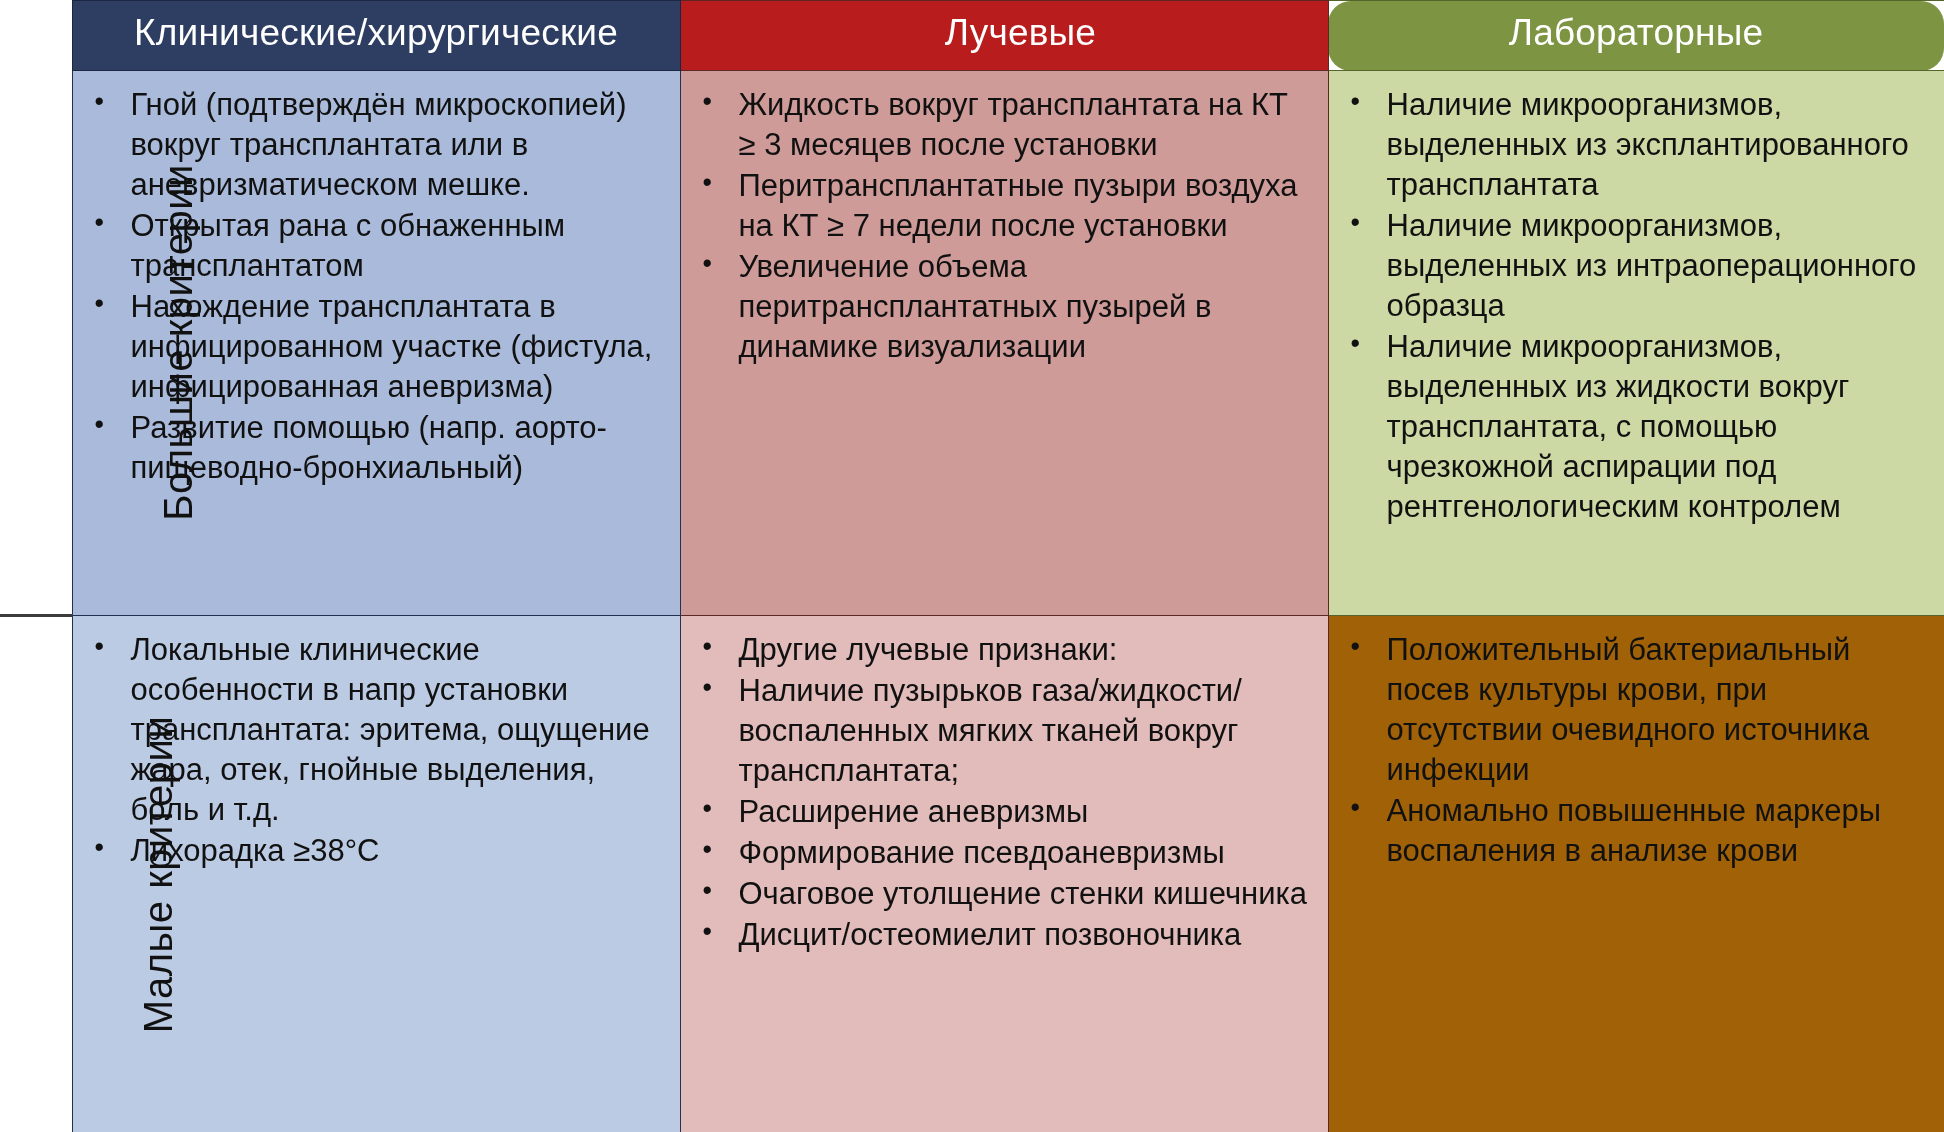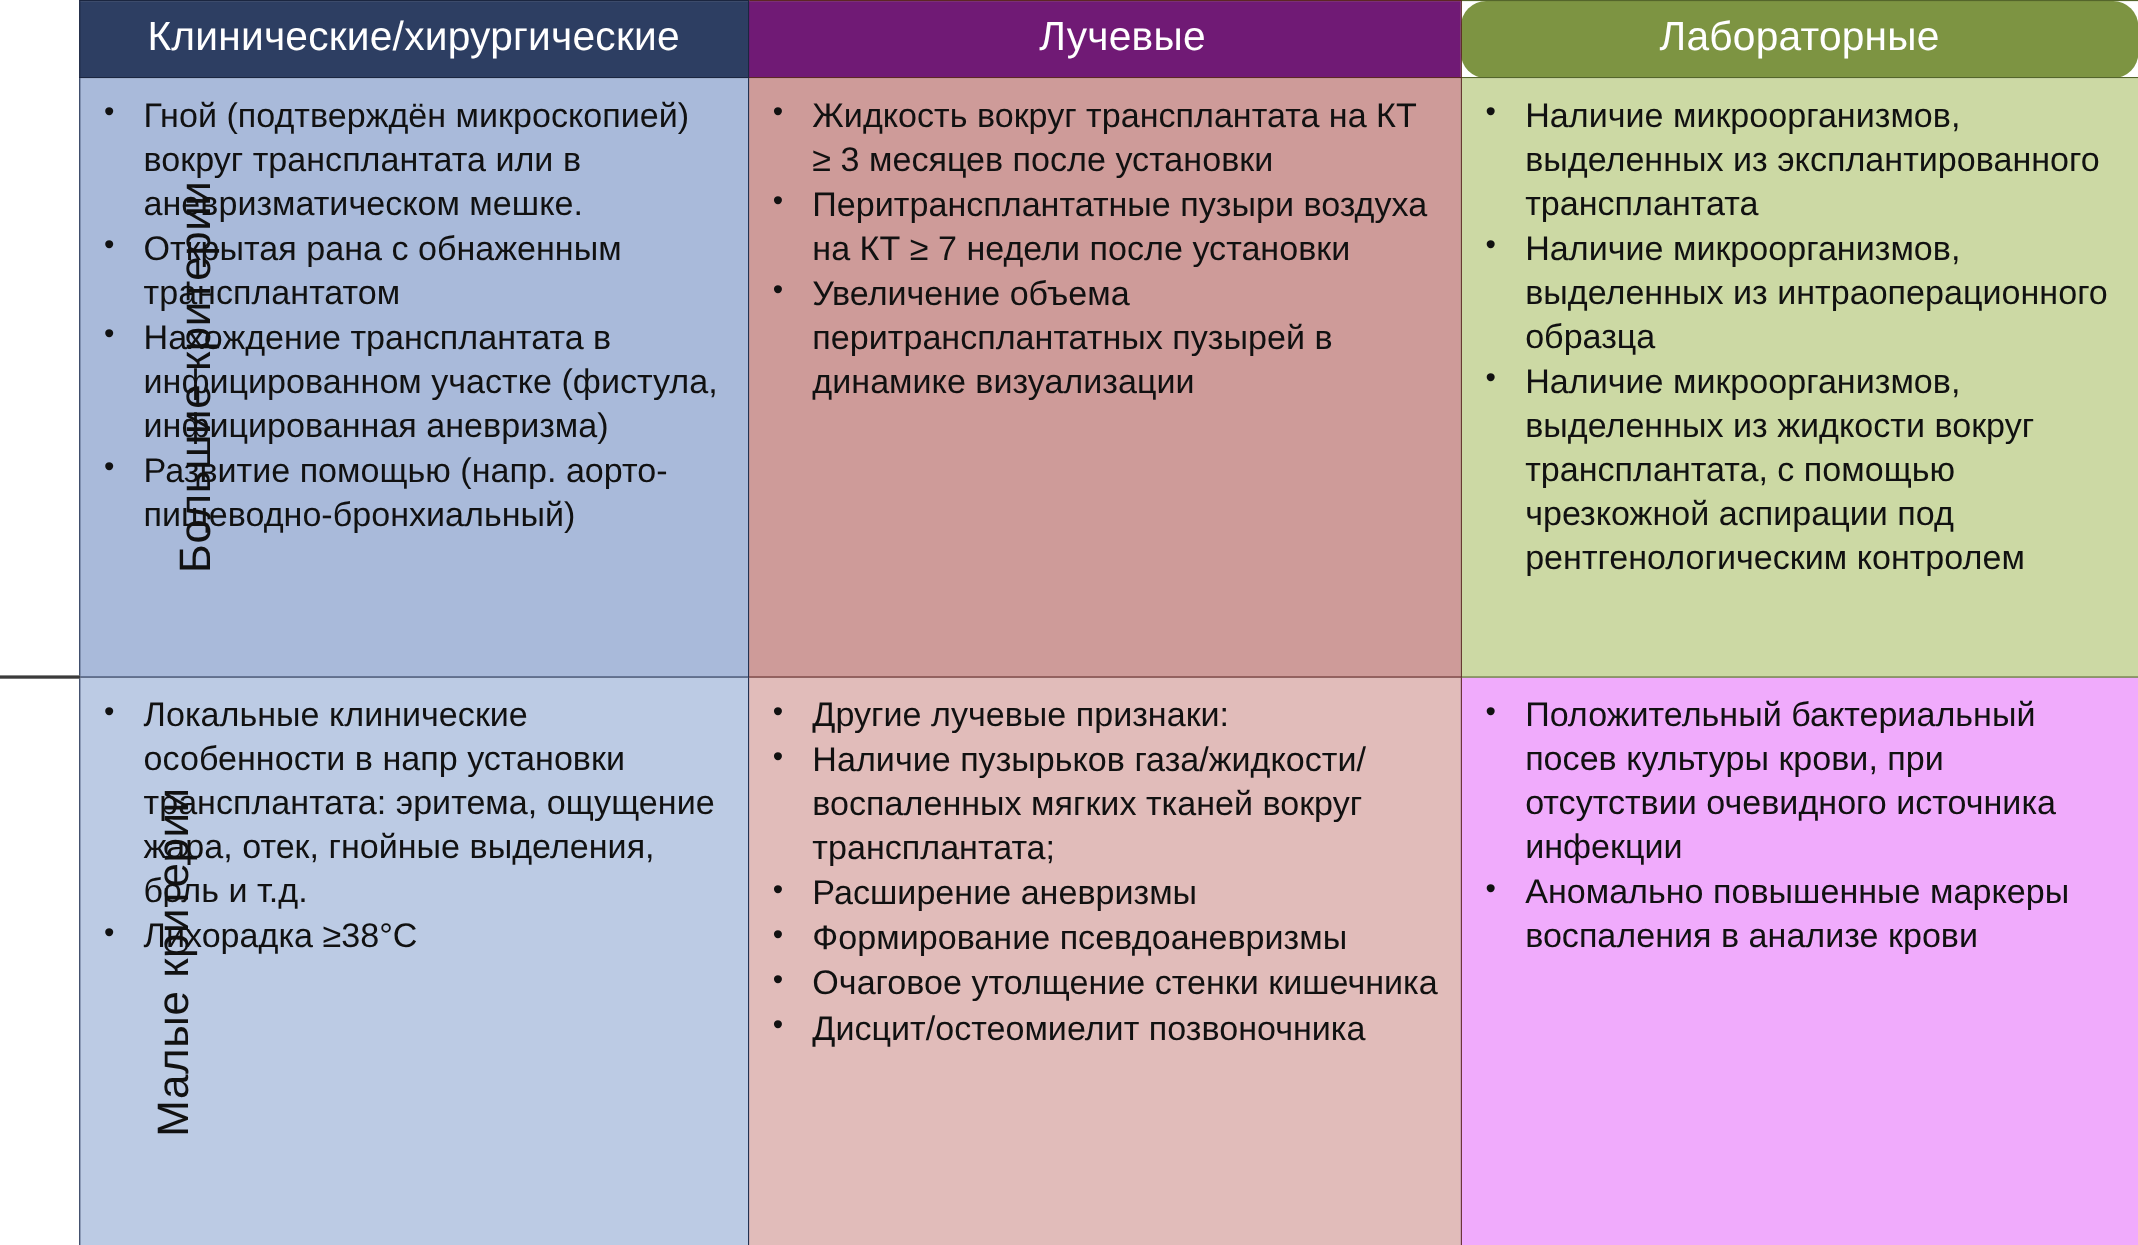--- a/index.html
+++ b/index.html
@@ -47,21 +47,21 @@
     font-weight: normal;
     font-size: 37px;
     text-align: center;
     vertical-align: middle;
     padding: 2px 6px 8px 6px;
     border: 1px solid #2c2c2c;
     box-sizing: border-box;
     letter-spacing: 0.2px;
   }
   th.col-header.clinical { background: #2d3e62; border-color: #1b2640; }
-  th.col-header.radiologic { background: #701a75; border-color: #5d2725; padding-left: 39px; }
+  th.col-header.radiologic { background: #b91c1c; border-color: #5d2725; padding-left: 39px; }
   th.col-header.laboratory { background: #7d9442; border-color: #54652b; border-radius: 23px; }
 
   
   tr.major-row { height: 545px; }
   tr.minor-row { height: 517px; }
 
   td.row-label {
     background: #ffffff;
     border: none;
     border-top: 3px solid #3b3b3b;
@@ -86,21 +86,21 @@
     padding: 14px 14px 14px 6px;
     border: 1px solid #2c2c2c;
     box-sizing: border-box;
   }
 
   td.cell.clinical-major   { background: #a9bada; border-color: #233150; }
   td.cell.clinical-minor   { background: #bccbe4; border-color: #233150; }
   td.cell.radiologic-major { background: #ce9b99; border-color: #5d2725; }
   td.cell.radiologic-minor { background: #e1bcba; border-color: #5d2725; }
   td.cell.laboratory-major { background: #ccd9a4; border-color: #54652b; }
-  td.cell.laboratory-minor { background: #f0abfc; border-color: #54652b; margin-top: 28px; }
+  td.cell.laboratory-minor { background: #a16207; border-color: #54652b; margin-top: 28px; }
 
   ul.bullets {
     list-style: none;
     margin: 0;
     padding: 0;
   }
   ul.bullets li {
     position: relative;
     padding-left: 52px;
     margin: 0 0 1px 0;

